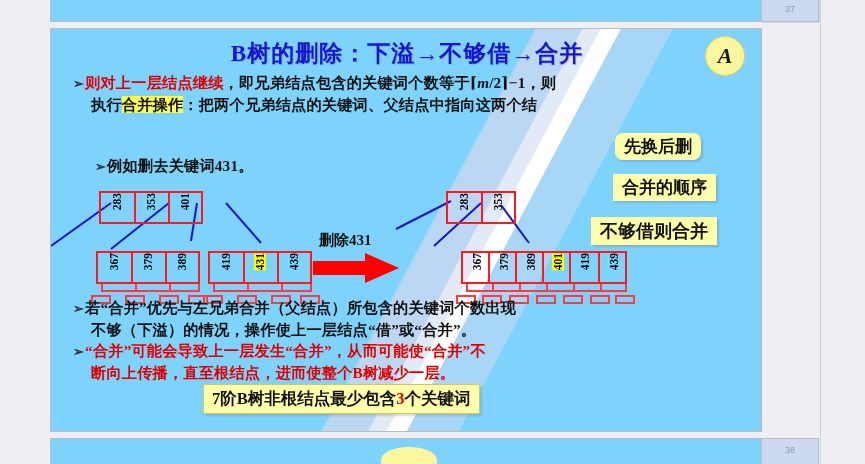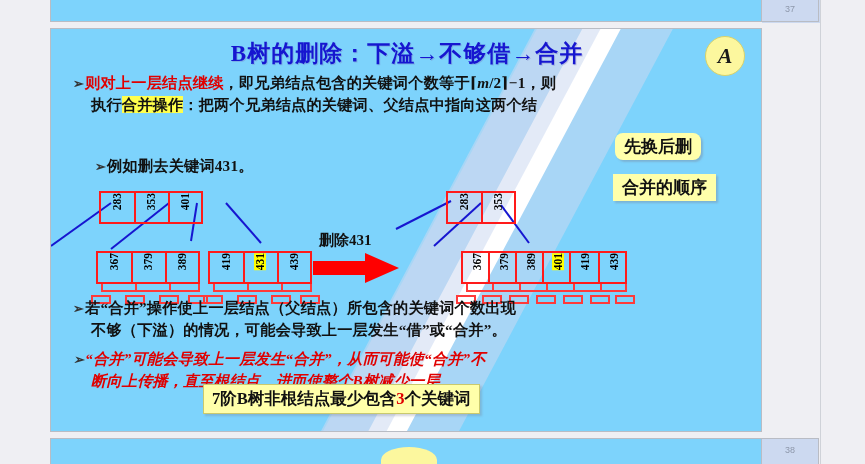--- a/index.html
+++ b/index.html
@@ -69,21 +69,21 @@
     letter-spacing:.2px;
   }
   .red{color:#e00000;}
   .hl{background:#ffff4d;}
   .bullet{color:#333;font-size:13px;margin-right:1px;}
 
   .p1{left:22px;top:43px;width:675px;}
   .p2{left:22px;top:105px;width:620px;}
   .p3{left:20px;top:126px;width:620px;margin-left:24px;}
   .p4{left:22px;top:268px;width:660px;}
-  .p5{left:22px;top:319px;width:660px;font-style:italic;}
+  .p5{left:22px;top:311px;width:660px;}
 
   .indent{display:inline-block;padding-left:18px;}
 
   
   .note{
     position:absolute;background:#ffffaa;color:#111;font-weight:bold;
     font-size:17px;padding:2px 9px;white-space:nowrap;
     box-shadow:2px 2px 2px rgba(120,120,140,.35);
     font-family:"Liberation Serif","DejaVu Serif",serif;
   }
@@ -154,20 +154,21 @@
         <span class="indent">执行</span><span class="hl">合并操作</span><span>：把两个兄弟结点的关键词、父结点中指向这两个结</span><br>
       </div>
 
 
       <div class="para p3">
         <span class="bullet">➢</span><span>例如删去关键词431。</span>
       </div>
 
       <div class="note note1">先换后删</div>
       <div class="note note2">合并的顺序</div>
+      <div class="note note3">不够借则合并</div>
 
       <div class="diagram">
 
         <svg class="svgover" viewBox="0 0 712 105">
 
           <line x1="0" y1="55" x2="60" y2="12" stroke="#1616d0" stroke-width="2"></line>
           <line x1="60" y1="58" x2="118" y2="12" stroke="#1616d0" stroke-width="2"></line>
           <line x1="140" y1="50" x2="146" y2="12" stroke="#1616d0" stroke-width="2"></line>
           <line x1="210" y1="52" x2="175" y2="12" stroke="#1616d0" stroke-width="2"></line>
 
@@ -253,22 +254,22 @@
         <div class="leafbox" style="left:405px;top:266px;"></div>
         <div class="leafbox" style="left:431px;top:266px;"></div>
         <div class="leafbox" style="left:458px;top:266px;"></div>
         <div class="leafbox" style="left:485px;top:266px;"></div>
         <div class="leafbox" style="left:512px;top:266px;"></div>
         <div class="leafbox" style="left:539px;top:266px;"></div>
         <div class="leafbox" style="left:564px;top:266px;"></div>
       </div>
 
       <div class="para p4">
-        <span class="bullet">➢</span><span>若“合并”操作使上一层结点（父结点）所包含的关键词个数出现</span><br>
-        <span class="indent">不够（下溢）的情况，可能会导致上一层发生“借”或“合并”。</span>
+        <span class="bullet">➢</span><span>若“合并”优先与左兄弟合并（父结点）所包含的关键词个数出现</span><br>
+        <span class="indent">不够（下溢）的情况，操作使上一层结点“借”或“合并”。</span>
       </div>
 
       <div class="para p5 red">
         <span class="bullet">➢</span><span>“合并”可能会导致上一层发生“合并”，从而可能使“合并”不</span><br>
         <span class="indent">断向上传播，直至根结点，进而使整个B树减少一层。</span>
       </div>
 
       <div class="note-bottom">
         <span>7阶B树非根结点最少包含</span><span class="red">3</span><span>个关键词</span>
       </div>

